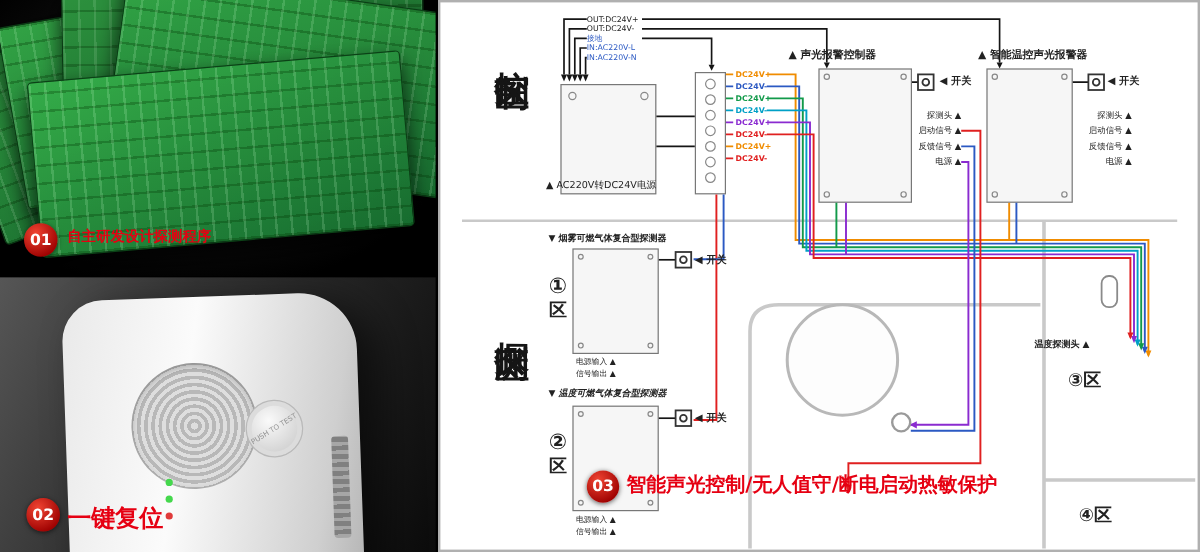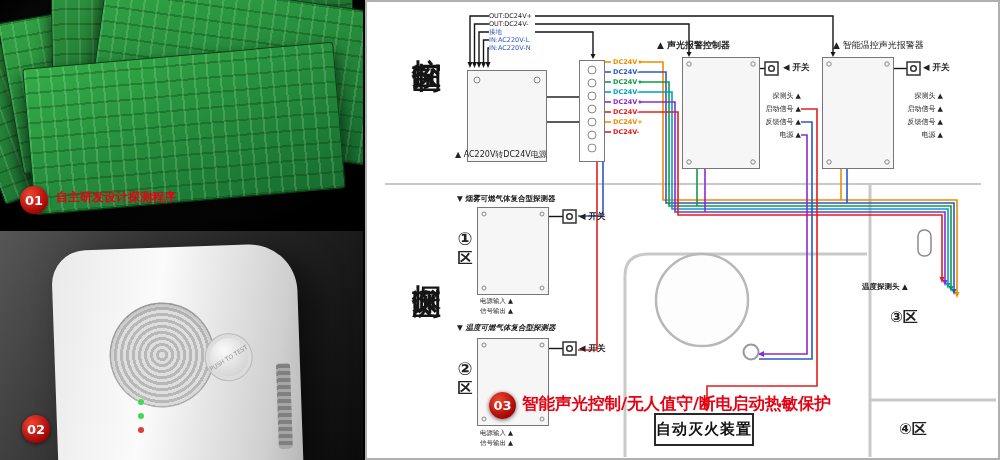--- a/index.html
+++ b/index.html
@@ -68,33 +68,31 @@
         <span>PUSH TO TEST</span>
       </div>
       <div class="vents"></div>
     </div>
     <div class="led" style="left:138px;top:168px;background:#45d84d;"></div>
     <div class="led" style="left:138px;top:182px;background:#45d84d;"></div>
     <div class="led" style="left:138px;top:196px;background:#e03b3b;"></div>
     <div class="badge" style="left:22px;top:184px;">
       <span>02</span>
     </div>
+    <div class="redcap" style="left:56px;top:187px;font-size:20px;">一键复位</div>
   </div>
 
   <div class="diagram">
 
     <div class="gbox" style="left:100px;top:68px;width:80px;height:92px;"></div>
     <div class="gbox" style="left:212px;top:58px;width:26px;height:102px;background:#fff;"></div>
     <div class="gbox" style="left:315px;top:55px;width:78px;height:112px;"></div>
     <div class="gbox" style="left:455px;top:55px;width:72px;height:112px;"></div>
     <div class="gbox" style="left:110px;top:205px;width:72px;height:88px;"></div>
     <div class="gbox" style="left:110px;top:336px;width:72px;height:88px;"></div>
-    <div class="extbox" style="left:287px;top:411px;width:96px;height:29px;font-size:15px;line-height:29px;">
-      <span>自动灭火装置</span>
-    </div>
 
     <svg width="631" height="456" viewBox="0 0 631 456">
       <g stroke="#c9c9c9" fill="none">
         <path d="M18,182 H614" stroke-width="2"></path>
         <path d="M503,182 V455" stroke-width="3"></path>
         <path d="M503,398 H629" stroke-width="3"></path>
         <path d="M258,455 V274 Q258,252 282,252 H500" stroke-width="3"></path>
       </g>
       <circle cx="335" cy="298" r="46" fill="#fdfdfd" stroke="#b8b8b8" stroke-width="2.5"></circle>
 
@@ -220,21 +218,21 @@
     <div class="dlabel" style="left: 246px; top: 56px; font-size: 6.5px; font-weight: 700; color: rgb(240, 140, 0);">DC24V+</div>
     <div class="dlabel" style="left: 246px; top: 66px; font-size: 6.5px; font-weight: 700; color: rgb(43, 89, 195);">DC24V-</div>
     <div class="dlabel" style="left: 246px; top: 76px; font-size: 6.5px; font-weight: 700; color: rgb(18, 154, 74);">DC24V+</div>
     <div class="dlabel" style="left: 246px; top: 86px; font-size: 6.5px; font-weight: 700; color: rgb(0, 160, 198);">DC24V-</div>
     <div class="dlabel" style="left: 246px; top: 96px; font-size: 6.5px; font-weight: 700; color: rgb(138, 43, 208);">DC24V+</div>
     <div class="dlabel" style="left: 246px; top: 106px; font-size: 6.5px; font-weight: 700; color: rgb(224, 32, 32);">DC24V-</div>
     <div class="dlabel" style="left: 246px; top: 116px; font-size: 6.5px; font-weight: 700; color: rgb(240, 140, 0);">DC24V+</div>
     <div class="dlabel" style="left: 246px; top: 126px; font-size: 6.5px; font-weight: 700; color: rgb(224, 32, 32);">DC24V-</div>
 
     <div class="dlabel" style="left:290px;top:37px;font-size:9px;font-weight:700;">▲ 声光报警控制器</div>
-    <div class="dlabel" style="left:448px;top:37px;font-size:9px;font-weight:400;margin-left:18px;">▲ 智能温控声光报警器</div>
+    <div class="dlabel" style="left:448px;top:37px;font-size:9px;font-weight:700;">▲ 智能温控声光报警器</div>
     <div class="dlabel" style="left:416px;top:60px;font-size:8.5px;font-weight:700;">◀ 开关</div>
     <div class="dlabel" style="left:556px;top:60px;font-size:8.5px;font-weight:700;">◀ 开关</div>
     <div class="dlabel" style="left:212px;top:209px;font-size:8.5px;font-weight:700;">◀ 开关</div>
     <div class="dlabel" style="left:212px;top:341px;font-size:8.5px;font-weight:700;">◀ 开关</div>
 
     <div class="dlabel" style="left:390px;top:89px;width:44px;font-size:7px;text-align:right;">探测头 ▲</div>
     <div class="dlabel" style="left:390px;top:102px;width:44px;font-size:7px;text-align:right;">启动信号 ▲</div>
     <div class="dlabel" style="left:390px;top:115px;width:44px;font-size:7px;text-align:right;">反馈信号 ▲</div>
     <div class="dlabel" style="left:390px;top:128px;width:44px;font-size:7px;text-align:right;">电源 ▲</div>
 

